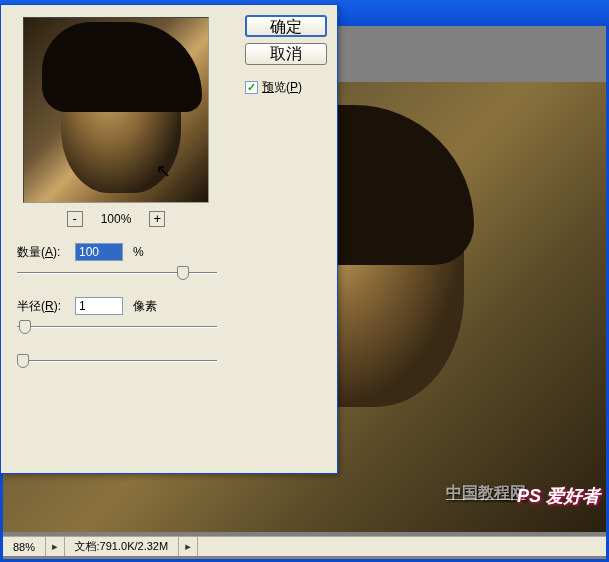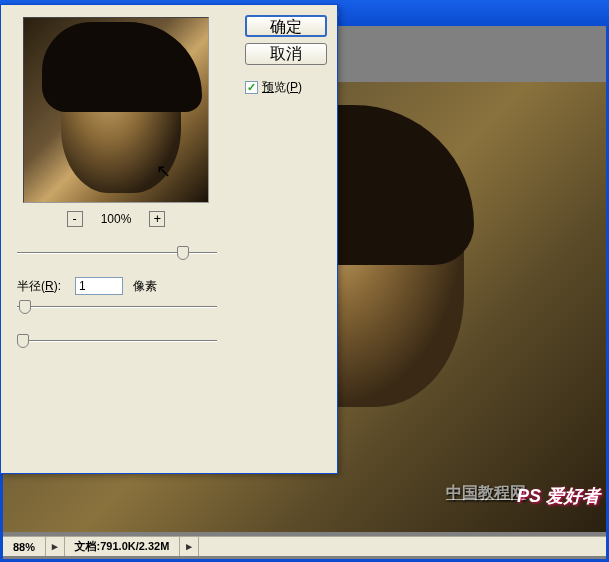--- a/index.html
+++ b/index.html
@@ -7,21 +7,21 @@
 
 .main-window { position: absolute; left: 0; top: 0; width: 609px; height: 562px; }
 .main-titlebar { background: linear-gradient(to bottom, #1660e8, #0a4bd0); height: 26px; display: flex; align-items: center; padding: 0 8px; color: #fff; font-weight: bold; font-size: 12px; }
 .main-content { position: relative; width: 609px; height: 536px; background: #808080; border: 3px solid #0a4bd0; border-top: none; }
 
 .image-panel { position: absolute; left: 0; top: 56px; width: 603px; height: 450px; background: #6b5a3a; overflow: hidden; }
 .photo { width: 100%; height: 100%; background: linear-gradient(135deg, #3a2e18 0%, #6b5a35 30%, #8a723d 50%, #5a4a28 70%, #2a2010 100%); position: relative; }
 .photo::before { content: ""; position: absolute; left: 40%; top: 10%; width: 220px; height: 280px; background: radial-gradient(ellipse at 40% 35%, #c9a567 0%, #8a6a38 30%, #3a2a15 70%); border-radius: 50% 45% 40% 40%; }
 .photo::after { content: ""; position: absolute; left: 35%; top: 5%; width: 260px; height: 160px; background: #1a1208; border-radius: 80px 120px 40px 40px; }
 
-.statusbar { position: absolute; left: 0; bottom: 3px; right: 0; height: 20px; background: #ece9d8; border-top: 1px solid #aca899; display: flex; align-items: center; font-size: 11px; font-weight: bold; }
+.statusbar { position: absolute; left: 0; bottom: 3px; right: 0; height: 20px; background: #ece9d8; border-top: 1px solid #aca899; display: flex; align-items: center; font-size: 11px; }
 .statusbar .zoom { padding: 0 10px; border-right: 1px solid #aca899; height: 100%; display: flex; align-items: center; }
 .statusbar .arrow { padding: 0 6px; border-right: 1px solid #aca899; height: 100%; display: flex; align-items: center; color: #333; }
 .statusbar .docinfo { padding: 0 10px; height: 100%; display: flex; align-items: center; }
 .statusbar .arrow2 { padding: 0 6px; height: 100%; display: flex; align-items: center; color: #333; border-left: 1px solid #aca899; }
 .statusbar .track { flex: 1; height: 100%; background: #ece9d8; border-left: 1px solid #aca899; position: relative; }
 
 .watermark1 { position: absolute; right: 80px; bottom: 28px; color: rgba(255,255,255,0.6); font-size: 16px; font-weight: bold; text-shadow: 1px 1px 2px #000; text-decoration: underline; }
 .watermark2 { position: absolute; right: 6px; bottom: 24px; color: #fff; font-size: 18px; font-weight: bold; font-style: italic; text-shadow: 1px 1px 3px #e8005a; }
 
 .dialog { position: absolute; left: 0; top: 4px; width: 338px; height: 470px; background: #ece9d8; border: 1px solid #0a4bd0; box-shadow: 2px 2px 6px rgba(0,0,0,0.3); }
@@ -101,20 +101,25 @@
     <div class="zoom-row">
       <div class="zoom-btn">
         <span>-</span>
       </div>
       <span class="zoom-val">100%</span>
       <div class="zoom-btn">
         <span>+</span>
       </div>
     </div>
 
+    <div class="param-row">
+      <label>数量(<span class="underline">A</span>):</label>
+      <input class="sel" value="100" style="">
+      <span class="unit">%</span>
+    </div>
     <div class="slider">
       <div class="slider-track"></div>
       <div class="slider-thumb" style="left:160px"></div>
     </div>
 
     <div class="param-row">
       <label>半径(<span class="underline">R</span>):</label>
       <input value="1" style="">
       <span class="unit">像素</span>
     </div>

